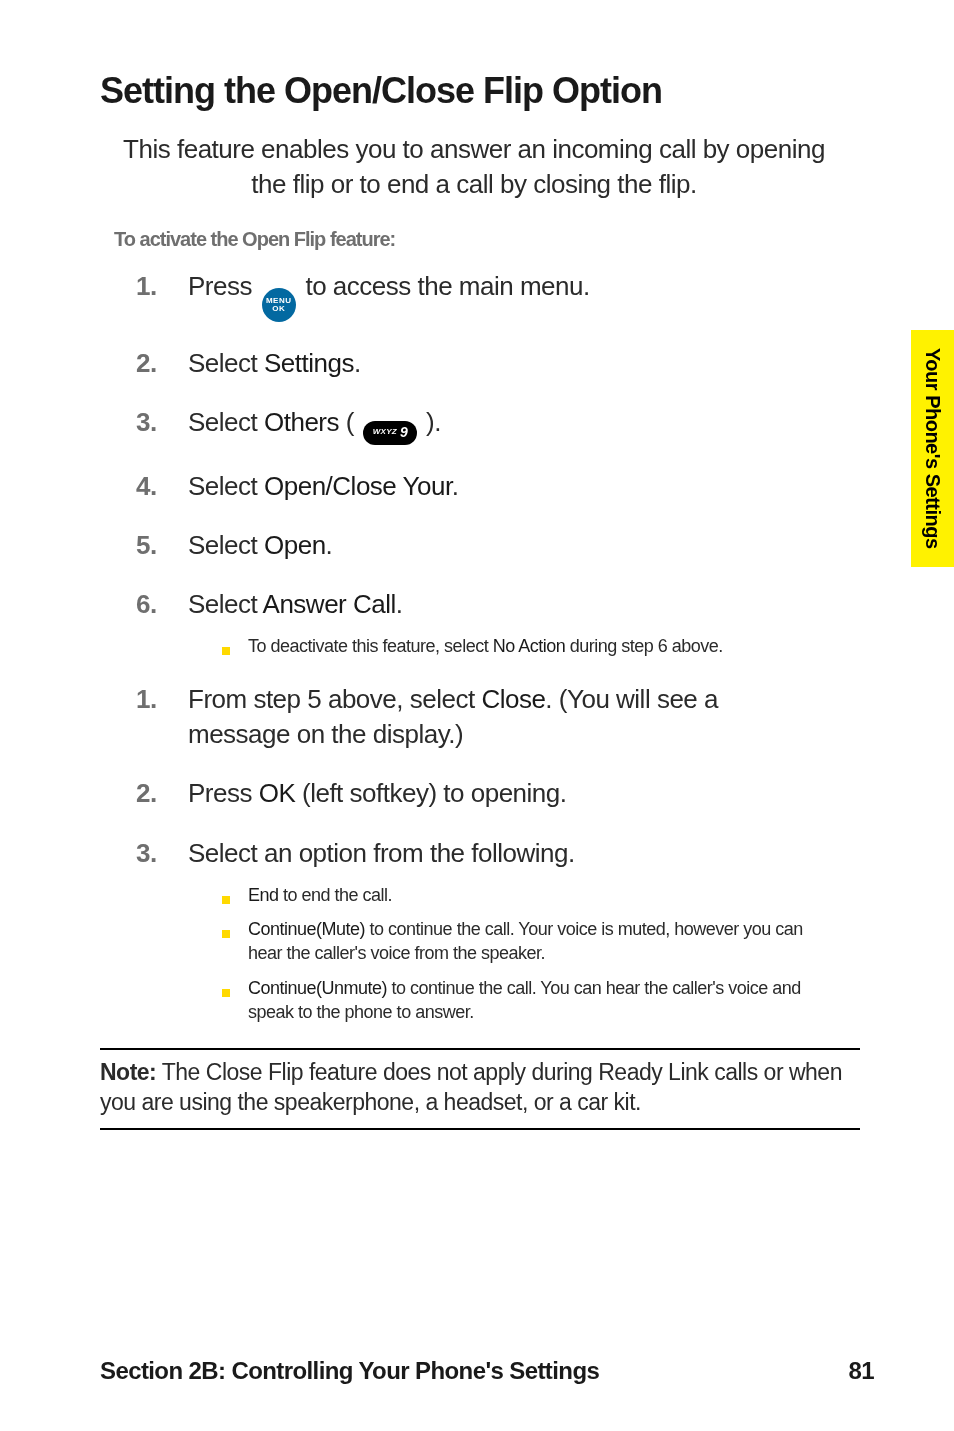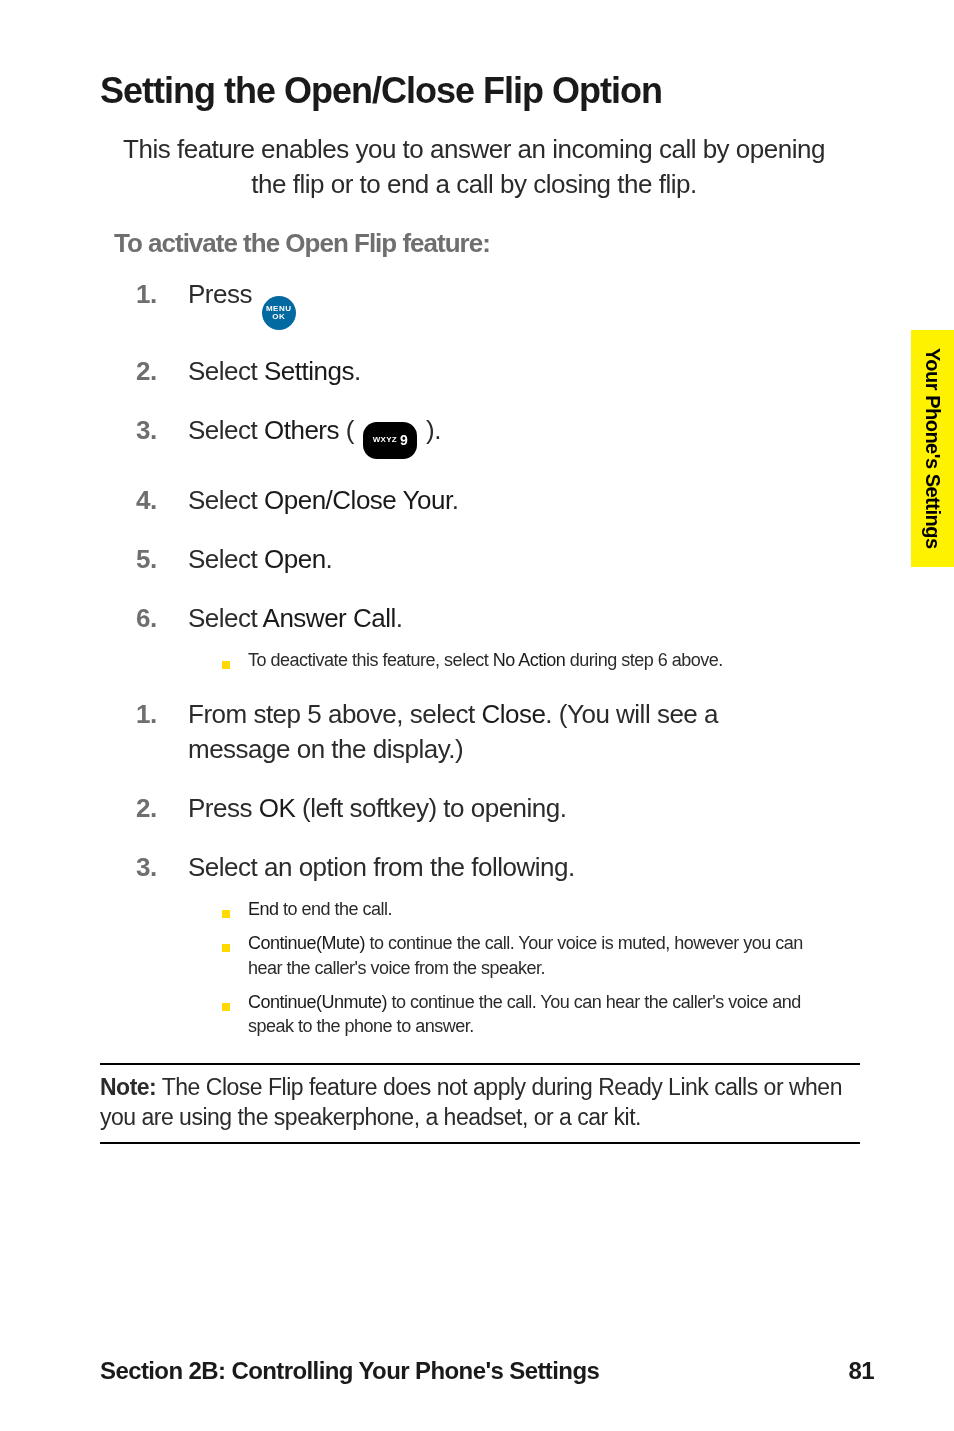--- a/index.html
+++ b/index.html
@@ -45,21 +45,21 @@
     margin: 0 0 26px 14px;
     font-family: "Segoe UI", "Helvetica Neue", Arial, sans-serif;
     color: #2b2b2b;
     letter-spacing: -0.5px;
     max-width: 720px;
     text-align: center;
   }
   .subhead {
     font-family: "Segoe UI", "Helvetica Neue", Arial, sans-serif;
     font-weight: 700;
-    font-size: 26px;
+    font-size: 20px;
     color: #6f6f6f;
     margin: 0 0 18px 14px;
     letter-spacing: -1px;
   }
   ol.steps {
     list-style: none;
     counter-reset: step;
     margin: 0 0 20px 36px;
     max-width: 680px;
   }
@@ -123,27 +123,28 @@
   }
   .icon-menu .l1 { font-size: 8px; letter-spacing: 0.5px; }
   .icon-menu .l2 { font-size: 8px; letter-spacing: 0.5px; }
   .key-9 {
     display: inline-flex;
     align-items: center;
     justify-content: center;
     background: #000;
     color: #fff;
     border-radius: 14px;
-    height: 37px;
+    height: 24px;
     padding: 0 10px;
     font-size: 12px;
     font-weight: 700;
     vertical-align: -3px;
     margin: 0 2px;
     gap: 3px;
+    font-style: italic;
   }
   .key-9 .wxyz { font-size: 8px; letter-spacing: 0.3px; }
   .key-9 .nine { font-size: 14px; }
   .note-box {
     border-top: 2.5px solid #000;
     border-bottom: 2.5px solid #000;
     margin: 6px 0 0 0;
     padding: 8px 0 10px 0;
     font-family: "Segoe UI", "Helvetica Neue", Arial, sans-serif;
     font-size: 23px;
@@ -178,21 +179,21 @@
 
   <p class="intro">This feature enables you to answer an incoming call by opening the flip or to end a call by closing the flip.</p>
 
   <div class="subhead">To activate the Open Flip feature:</div>
 
   <ol class="steps">
     <li>
       <span>Press </span><span class="icon-menu">
           <span class="l1">MENU</span>
           <span class="l2">OK</span>
-        </span>
+        </span><span> to access the main menu.</span>
     </li>
     <li>
       <span>Select </span><span class="b">Settings</span><span>.</span>
     </li>
     <li>
       <span>Select </span><span class="b">Others</span><span> ( </span><span class="key-9">
           <span class="wxyz">WXYZ</span>
           <span class="nine">9</span>
         </span><span> ).</span>
     </li>

